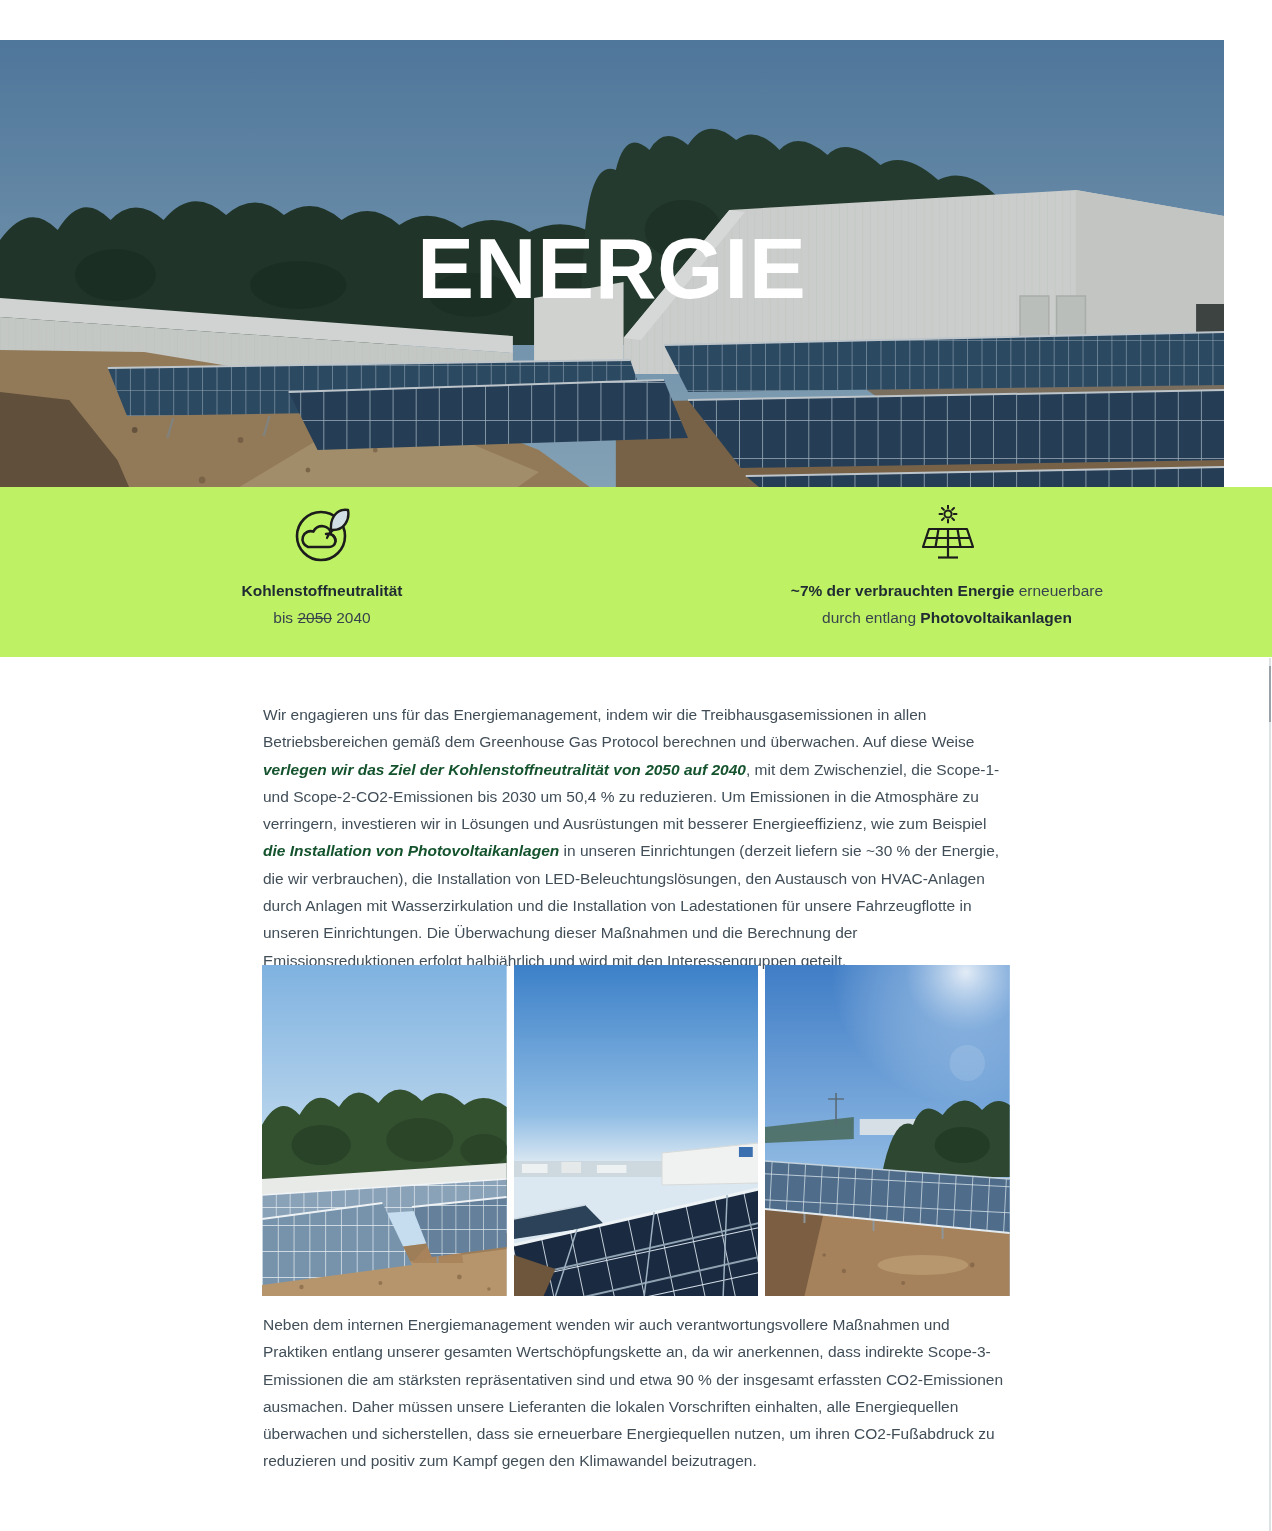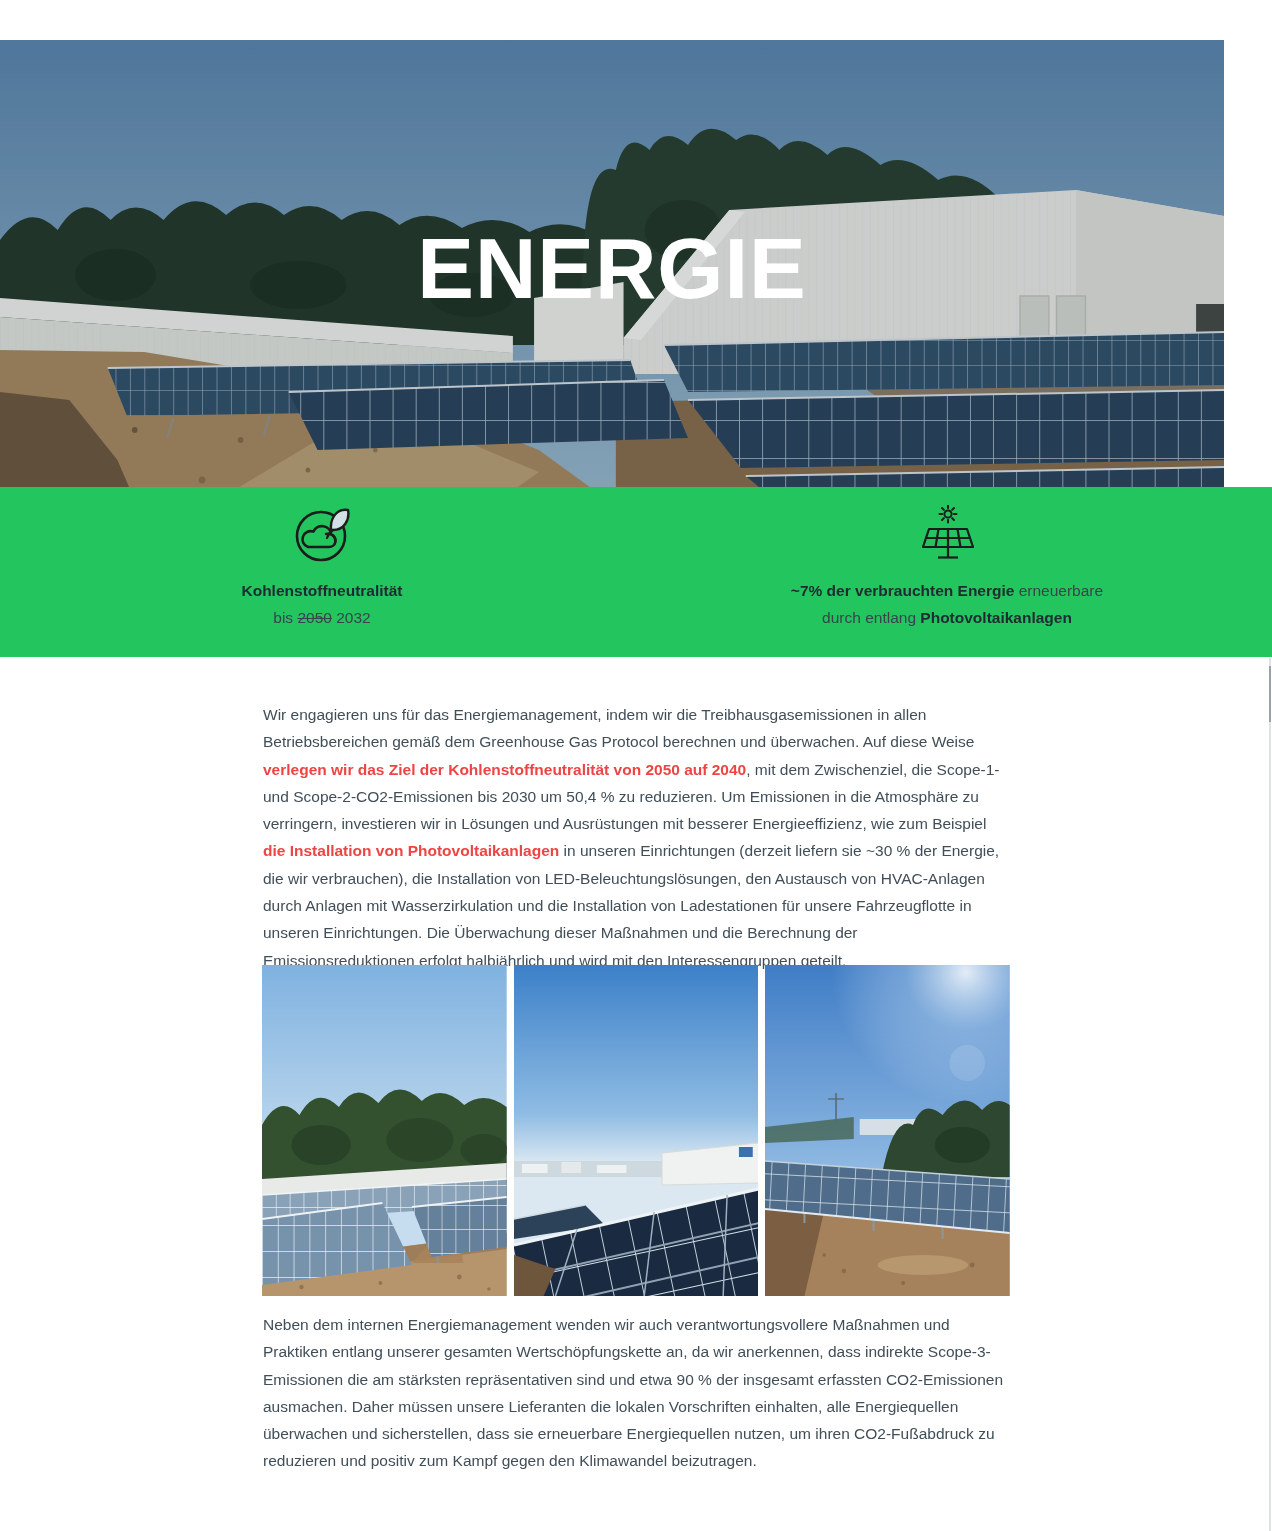--- a/index.html
+++ b/index.html
@@ -9,35 +9,35 @@
     font-family:"Liberation Sans", sans-serif;overflow:hidden;
   }
   
   .hero{position:absolute;top:0;left:0;width:1224px;height:487px;overflow:hidden;margin-top:40px;}
   .hero svg{display:block;width:100%;height:100%;}
   .hero-title{
     position:absolute;top:186px;left:0;width:100%;margin:0;text-align:center;
     font-size:85px;line-height:85px;font-weight:700;letter-spacing:1px;color:#ffffff;
   }
   
-  .stats{position:absolute;top:487px;left:0;width:1272px;height:170px;background:#22c55e;}
+  .stats{position:absolute;top:487px;left:0;width:1272px;height:170px;background:#bef264;}
   .stat{position:absolute;top:19px;width:420px;text-align:center;}
   .stat-carbon{left:112px;}
   .stat-energy{left:737px;}
   .stat .icon-box{height:56px;display:flex;align-items:center;justify-content:center;}
   .stat p{margin:0;font-size:15.5px;line-height:27px;color:#39434d;}
   .stat .line1{margin-top:15px;}
   .stat strong{font-weight:700;color:#1f2a33;}
   .stat s{text-decoration:line-through;text-align:right;}
   
   .content{
     position:absolute;left:263px;width:747px;margin:0;
     font-size:15.5px;line-height:27.3px;color:#414e58;text-align:left;
   }
-  .content strong{font-weight:700;color:#ef4444;}
+  .content strong{font-weight:700;color:#14532d;font-style:italic;}
   .p1{top:701px;}
   .p2{top:1311px;}
   
   .gallery{position:absolute;top:965px;left:262px;width:748px;height:331px;display:flex;gap:7px;}
   .photo{flex:1;height:331px;overflow:hidden;}
   .photo svg{display:block;width:100%;height:100%;}
   
   .scrollbar-track{position:absolute;top:658px;right:1px;width:2px;height:873px;background:#dde2e4;}
   .scrollbar-thumb{position:absolute;top:8px;left:0;width:2px;height:56px;background:#9aa2a7;}
 </style>
@@ -130,21 +130,21 @@
     <div class="icon-box">
       <svg width="58" height="58" viewBox="0 0 58 58">
         <circle cx="28" cy="31" r="24" fill="none" stroke="#1c1c1c" stroke-width="2.6"></circle>
         <path d="M38 24 C37 12 45 3 55 5 C57 15 51 25 40 25 C39 25 38 24.6 38 24 Z" fill="#d2dfe4" stroke="#1c1c1c" stroke-width="2.4" stroke-linejoin="round"></path>
         <path d="M40 25 C37 27 35 30 34 33" fill="none" stroke="#1c1c1c" stroke-width="2.2" stroke-linecap="round"></path>
         <path d="M33 29 a7.5 7.5 0 0 1 9.5 7" fill="none" stroke="#1c1c1c" stroke-width="2.4" stroke-linecap="round"></path>
         <path d="M15 42 h21 a6.5 6.5 0 0 0 2.3 -12.6 a9.5 9.5 0 0 0 -18 -2.8 A7 7 0 0 0 15 42 Z" fill="none" stroke="#1c1c1c" stroke-width="2.6" stroke-linejoin="round"></path>
       </svg>
     </div>
     <p class="line1"><strong>Kohlenstoffneutralität</strong></p>
-    <p class="line2"><span>bis </span><s>2050</s><span> 2032</span></p>
+    <p class="line2"><span>bis </span><s>2050</s><span> 2040</span></p>
   </div>
 
   <div class="stat stat-energy">
     <div class="icon-box">
       <svg width="62" height="58" viewBox="0 0 62 58">
         <circle cx="32" cy="9" r="3.6" fill="none" stroke="#1c1c1c" stroke-width="2"></circle>
         <g stroke="#1c1c1c" stroke-width="2" stroke-linecap="round">
           <line x1="32" y1="0.5" x2="32" y2="3.2"></line>
           <line x1="32" y1="14.8" x2="32" y2="17.5"></line>
           <line x1="23.5" y1="9" x2="26.2" y2="9"></line>

